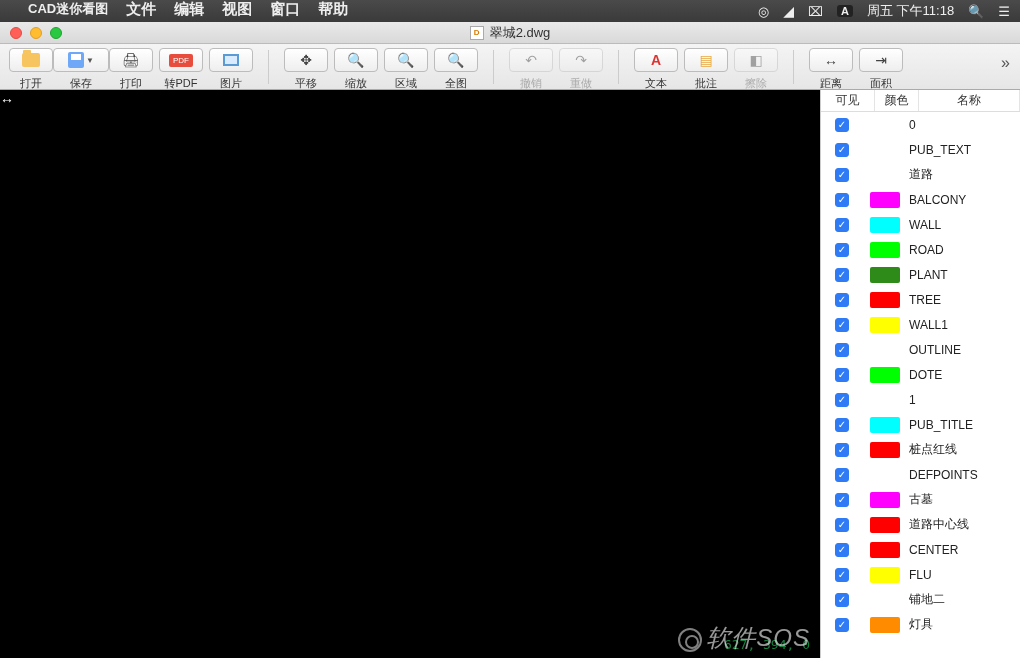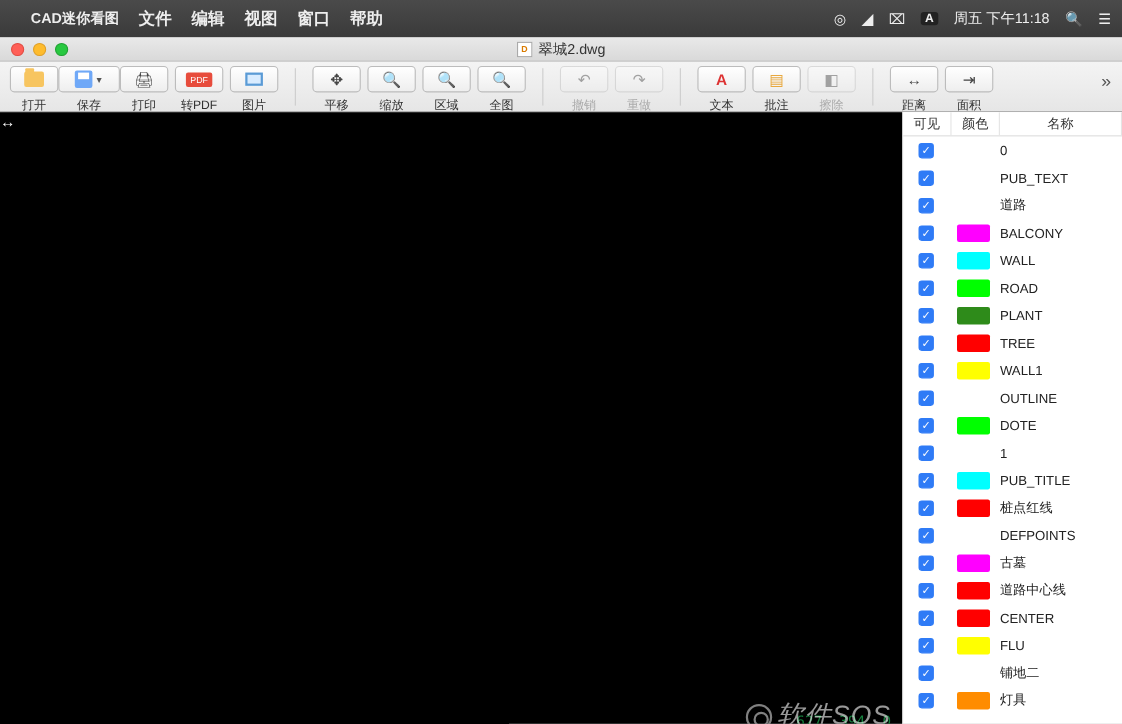--- a/index.html
+++ b/index.html
@@ -1,19 +1,19 @@
 <!DOCTYPE html>
 <html><head>
 <meta charset="utf-8">
 <style>
 * { margin: 0; padding: 0; box-sizing: border-box; font-family: -apple-system, "PingFang SC", "Helvetica Neue", sans-serif; }
 body { width: 1020px; height: 658px; background: #ececec; overflow: hidden; }
 
 
-.menubar { height: 34px; background: linear-gradient(#4a4a4a, #3a3a3a); display: flex; align-items: center; padding: 0 10px; color: #eee; font-size: 13px; gap: 18px; }
+.menubar { height: 22px; background: linear-gradient(#4a4a4a, #3a3a3a); display: flex; padding: 0 10px; color: #eee; font-size: 13px; gap: 18px; }
 .menubar .apple { font-size: 14px; }
 .menubar .appname { font-weight: 600; }
 .menubar .right { margin-left: auto; display: flex; align-items: center; gap: 14px; }
 .menubar .mi { font-size: 15px; font-weight: bold; }
 .menubar .badge { background:#222; border-radius:3px; padding:0 4px; font-size:11px; font-weight:600; }
 
 
 .titlebar { height: 22px; background: linear-gradient(#e9e9e9,#d9d9d9); border-bottom:1px solid #bbb; display:flex; align-items:center; position:relative; }
 .traffic { display:flex; gap:8px; padding-left:10px; }
 .traffic span { width:12px; height:12px; border-radius:50%; display:block; }
@@ -38,21 +38,21 @@
 
 .main { display:flex; height:calc(658px - 22px - 22px - 46px); }
 .canvas { flex:1; background:#000; position:relative; }
 .coords { position:absolute; right:10px; bottom:6px; color:#15803d; font-size:13px; font-family:Menlo, monospace; }
 .cursor-arrow { position:absolute; left:0; top:0; color:#fff; font-size:14px; }
 
 
 .layers { width:200px; background:#fff; border-left:1px solid #ccc; overflow-y:hidden; }
 .layers-head { display:flex; height:22px; background:#fff; border-bottom:1px solid #ddd; font-size:12px; color:#333; }
 .layers-head > div { display:flex; align-items:center; justify-content:center; border-right:1px solid #e4e4e4; }
-.col-vis{width:44px;} .col-color{width:44px;} .col-name{flex:1;}
+.col-vis{width:54px;} .col-color{width:44px;} .col-name{flex:1;}
 .layers-body { height:calc(100% - 22px); overflow:hidden; }
 .layer-row { display:flex; align-items:center; height:25px; font-size:12px; }
 .layer-row .cell-vis{width:42px; display:flex; justify-content:center;}
 .layer-row .cell-color{width:44px; display:flex; justify-content:center;}
 .layer-row .swatch{width:30px; height:16px; border-radius:2px;}
 .layer-row .cell-name{flex:1; padding-left:2px; color:#222; white-space:nowrap; overflow:hidden;}
 .cb { width:14px; height:14px; border:1px solid #8a8a8a; border-radius:3px; display:flex; align-items:center; justify-content:center; font-size:10px; color:#fff; background:#fff;}
 .cb.checked { background:#2f7bf6; border-color:#2f7bf6; }
 
 

